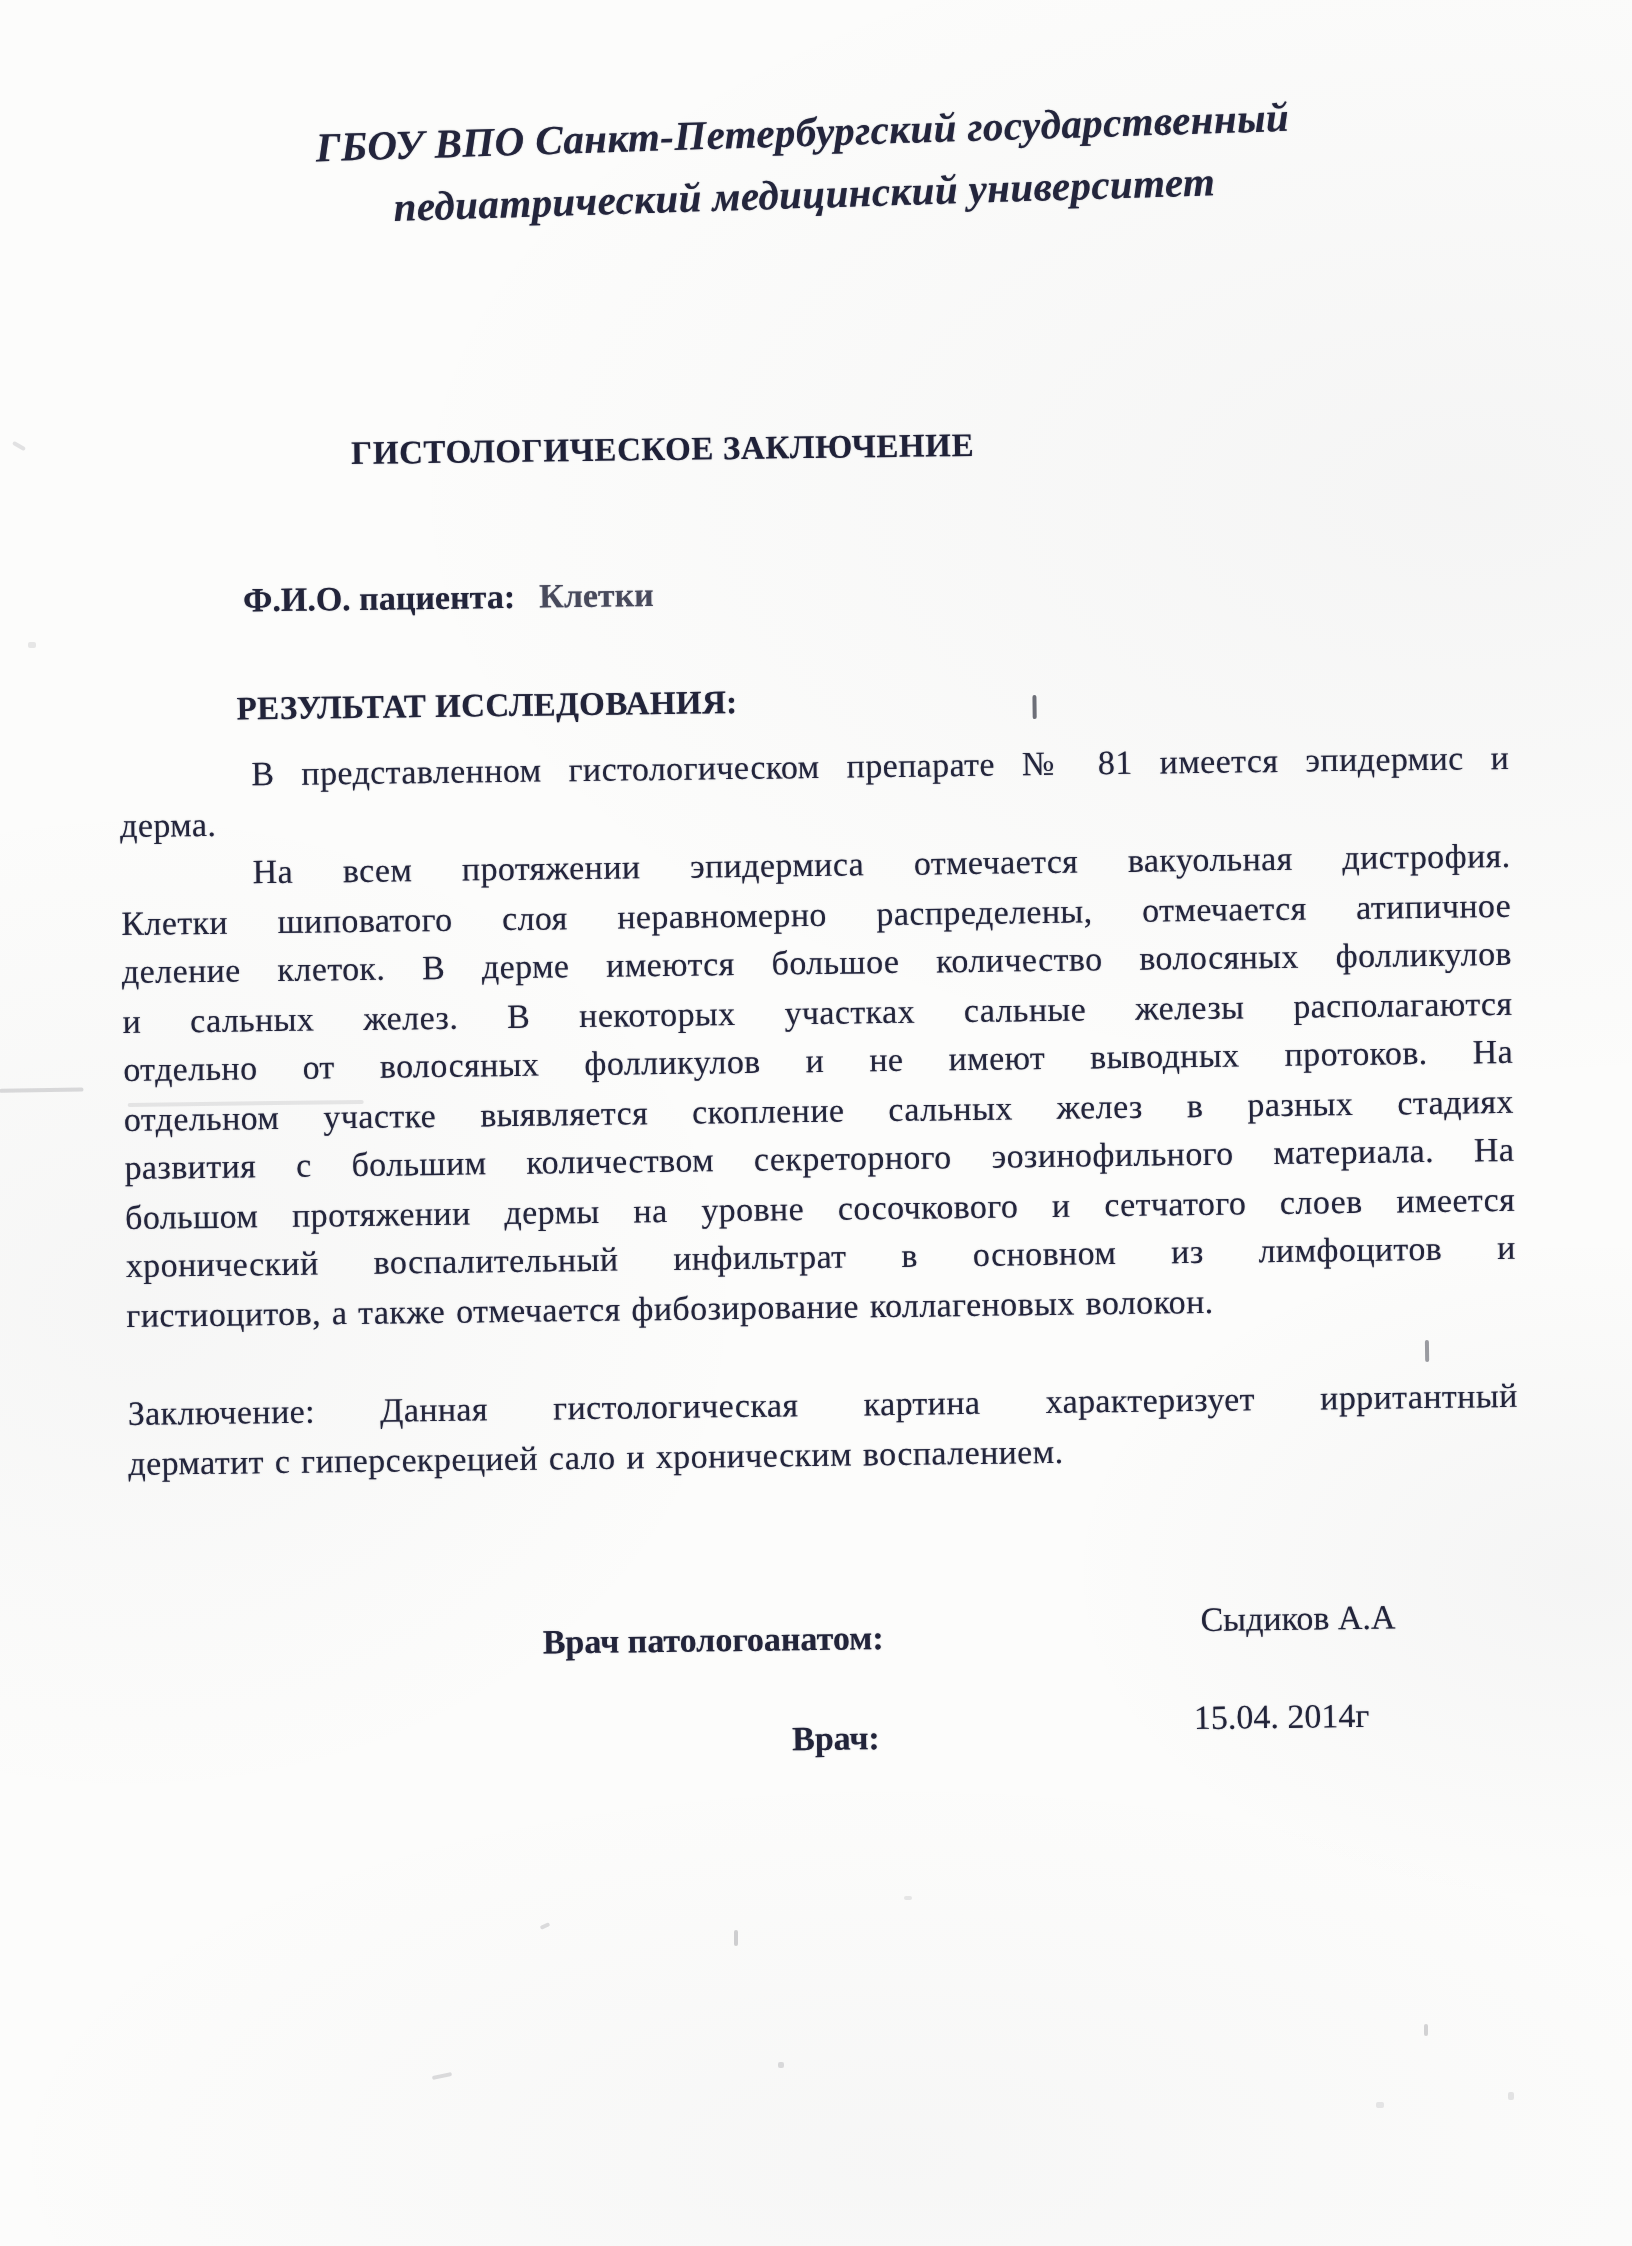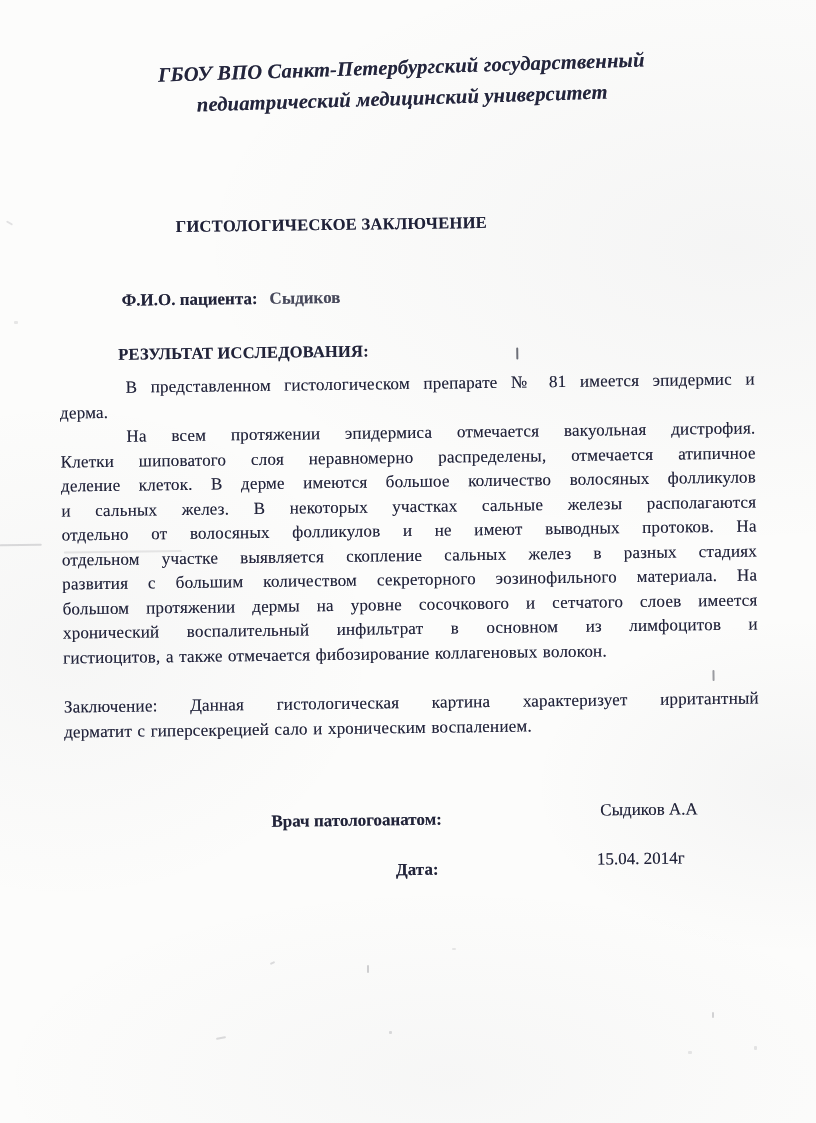--- a/index.html
+++ b/index.html
@@ -65,21 +65,21 @@
   <div class="doc">
 
     <div class="header soft">
       <div>ГБОУ ВПО Санкт-Петербургский государственный</div>
       <div>педиатрический медицинский университет</div>
     </div>
 
     <div class="title soft">ГИСТОЛОГИЧЕСКОЕ ЗАКЛЮЧЕНИЕ</div>
 
     <div class="patient soft">
-      <span class="lbl">Ф.И.О. пациента:</span><span class="pname">Сыдиков</span>
+      <span class="lbl">Ф.И.О. пациента:</span><span class="pname">Клетки</span>
     </div>
 
     <div class="result-h soft">РЕЗУЛЬТАТ ИССЛЕДОВАНИЯ:</div>
 
     <div class="para p1 soft">
       <div class="jl ind">В представленном гистологическом препарате № 81 имеется эпидермис и</div>
       <div class="ll">дерма.</div>
     </div>
 
     <div class="para p2 soft">
@@ -95,21 +95,21 @@
       <div class="ll">гистиоцитов, а также отмечается фибозирование коллагеновых волокон.</div>
     </div>
 
     <div class="para concl soft">
       <div class="jl">Заключение: Данная гистологическая картина характеризует ирритантный</div>
       <div class="ll">дерматит  с гиперсекрецией сало и хроническим воспалением.</div>
     </div>
 
     <div class="sig b soft" style="left:268px;top:810px;">Врач патологоанатом:</div>
     <div class="sig soft" style="left:597px;top:803px;">Сыдиков А.А</div>
-    <div class="sig b soft" style="left:392px;top:860px;">Дата:</div>
+    <div class="sig b soft" style="left:392px;top:860px;">Врач:</div>
     <div class="sig soft" style="left:593px;top:852px;">15.04. 2014г</div>
 
     <div class="tick" style="left:519px;top:349px;height:12px;opacity:0.8;"></div>
     <div class="tick" style="left:711px;top:674px;height:11px;opacity:0.55;"></div>
     <div class="streak" style="left:0px;top:539px;width:42px;height:2px;opacity:0.35;"></div>
     <div class="streak" style="left:64px;top:547px;width:118px;height:2px;opacity:0.22;"></div>
   </div>
 
   <div class="spk" style="left:270px;top:962px;width:5px;height:2px;transform:rotate(-25deg);"></div>
   <div class="spk" style="left:367px;top:965px;width:2px;height:8px;opacity:0.3;"></div>

